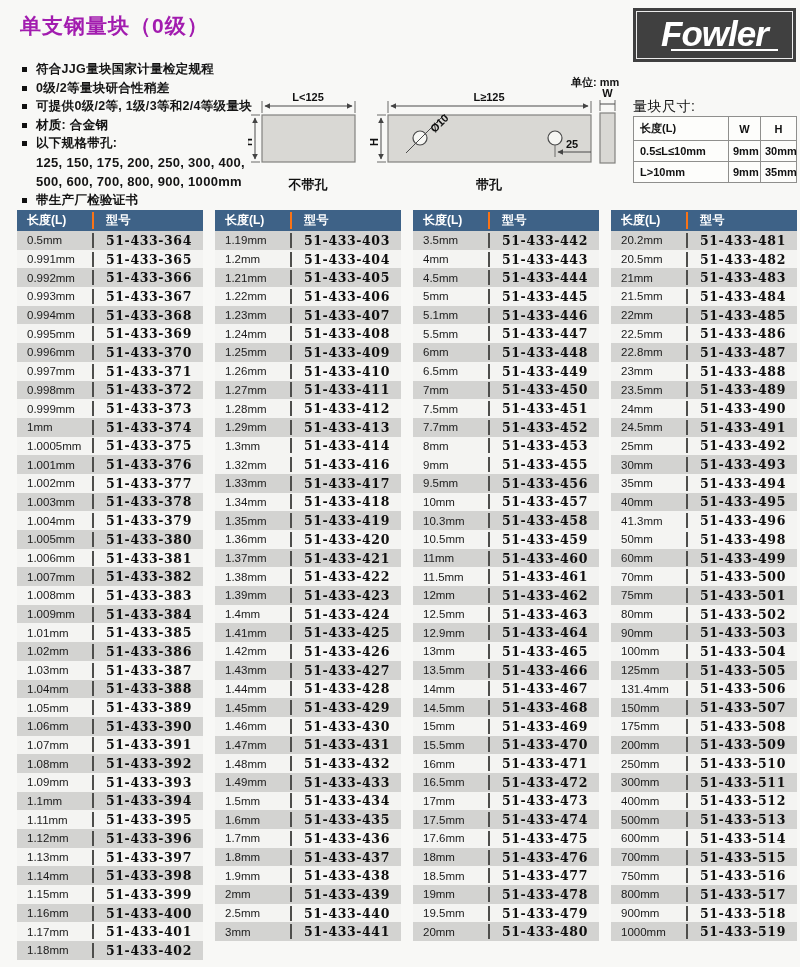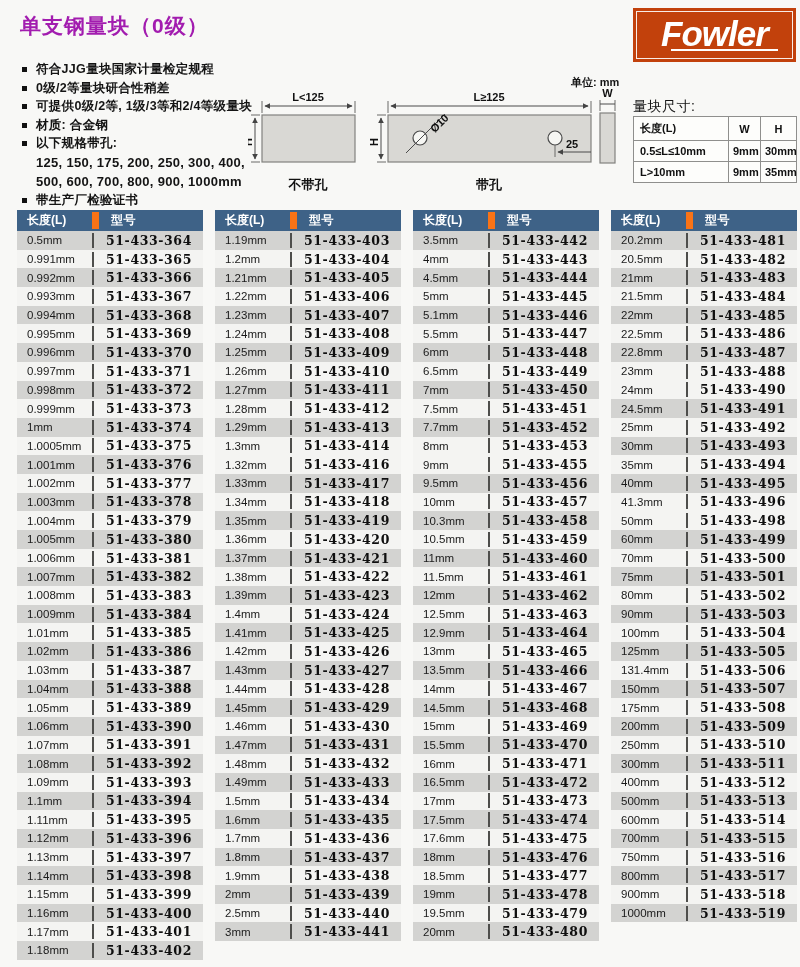--- a/index.html
+++ b/index.html
@@ -5,21 +5,21 @@
   html,body{margin:0;padding:0;}
   body{
     width:800px;height:967px;background:#f5f5f3;overflow:hidden;
     font-family:"Liberation Sans",sans-serif;color:#141414;
     -webkit-font-smoothing:antialiased;
   }
   .page{position:relative;width:800px;height:967px;background:#f8f8f6;}
 
   
   .title{position:absolute;left:20px;top:12px;font-size:21px;font-weight:bold;letter-spacing:1px;color:#a21caf;}
-  .logo{position:absolute;left:633px;top:8px;width:163px;height:54px;background:#c2410c;
+  .logo{position:absolute;left:633px;top:8px;width:163px;height:54px;background:#404040;
         display:flex;align-items:center;justify-content:center;}
   .logo-frame{position:absolute;inset:3px;border:1.5px solid rgba(255,255,255,.9);pointer-events:none;}
   .logo-text{color:#ffffff;font-style:italic;font-weight:bold;font-size:35px;letter-spacing:-1px;
              font-family:"Liberation Sans",sans-serif;line-height:1;padding-bottom:4px;}
   .logo-underline{position:absolute;left:38px;right:18px;bottom:11px;height:2px;background:#ffffff;}
 
   .features{position:absolute;left:20px;top:60px;width:250px;list-style:none;margin:0;padding:0;}
   .features li{position:relative;padding-left:16px;font-size:12.5px;font-weight:bold;line-height:18.5px;letter-spacing:.3px;}
   .features li::before{content:"";position:absolute;left:2px;top:7px;width:5px;height:5px;background:#111;}
   .cont-line{font-size:13px;font-weight:bold;letter-spacing:.3px;line-height:19px;}
@@ -44,21 +44,21 @@
   .size-block th{text-align:center;}
   .size-block th:first-child,.size-block td:first-child{text-align:left;padding-left:6px;}
   .size-block td{text-align:center;}
 
   
   .catalog{position:absolute;left:17px;top:210px;display:flex;gap:12px;}
   .cat-table{width:186px;}
   .cat-head{display:flex;height:21px;align-items:center;background:#3e6287;color:#fff;}
   .cat-head .cat-len{font-size:12px;font-weight:bold;color:#fff;}
   .cat-head .cat-model{font-family:"Liberation Sans",sans-serif;font-size:12px;font-weight:bold;color:#fff;
-      border-left:7px solid #f97316;letter-spacing:.5px;}
+      border-left:2px solid #f97316;letter-spacing:.5px;}
   .cat-row{display:flex;height:18.69px;align-items:center;}
   .r-gray{background:#d3d3d1;}
   .r-light{background:#f4f4f2;}
   .cat-len{width:65px;padding-left:10px;font-size:11.5px;color:#1a1a1a;white-space:nowrap;}
   .cat-model{flex:1;padding-left:12px;border-left:2px solid #4e4e4c;white-space:nowrap;
       font-family:"DejaVu Serif",serif;font-weight:bold;font-size:12.5px;letter-spacing:.6px;color:#0f0f0f;}
 </style>
 </head>
 <body>
 
@@ -669,20 +669,24 @@
           <span class="cat-model">51-433-486</span>
         </div>
         <div class="cat-row r-gray">
           <span class="cat-len">22.8mm</span>
           <span class="cat-model">51-433-487</span>
         </div>
         <div class="cat-row r-light">
           <span class="cat-len">23mm</span>
           <span class="cat-model">51-433-488</span>
         </div>
+        <div class="cat-row r-gray">
+          <span class="cat-len">23.5mm</span>
+          <span class="cat-model">51-433-489</span>
+        </div>
         <div class="cat-row r-light">
           <span class="cat-len">24mm</span>
           <span class="cat-model">51-433-490</span>
         </div>
         <div class="cat-row r-gray">
           <span class="cat-len">24.5mm</span>
           <span class="cat-model">51-433-491</span>
         </div>
         <div class="cat-row r-light">
           <span class="cat-len">25mm</span>

